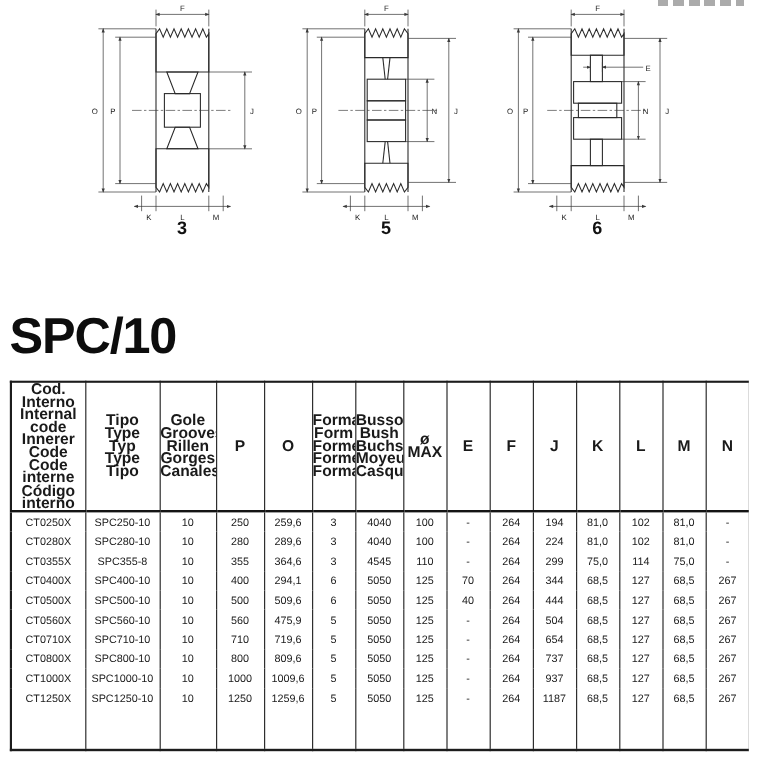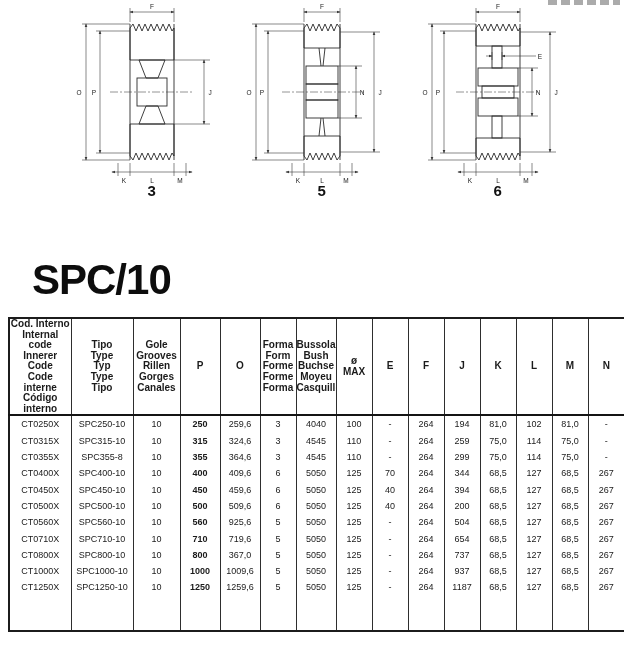--- a/index.html
+++ b/index.html
@@ -21,35 +21,35 @@
     letter-spacing:.5px;color:#111;
   }
   #fig1{left:52px;} #fig2{left:222px;} #fig3{left:398px;}
   svg text{font-family:"Liberation Sans",sans-serif;font-size:6.5px;fill:#1a1a1a;}
   svg .dim{stroke:#3a3a3a;stroke-width:.6;fill:none;}
   svg .out{stroke:#2a2a2a;stroke-width:.9;fill:none;}
   svg .cl{stroke:#3a3a3a;stroke-width:.55;stroke-dasharray:8 2 2 2;fill:none;}
   
   .title{
     position:absolute;left:8px;top:256px;font-size:42px;font-weight:bold;
-    letter-spacing:-1px;color:#0d0d0d;margin-left:24px;
+    letter-spacing:-1px;color:#0d0d0d;
   }
   
   .tbl-wrap{position:absolute;left:8px;top:317px;width:616px;height:328px;overflow:hidden;}
   table{border-collapse:collapse;table-layout:fixed;width:614px;border:2px solid #1c1c1c;}
   th,td{
     border-left:1px solid #2e2e2e;padding:0;text-align:center;vertical-align:middle;
     overflow:hidden;
   }
   th{
-    font-size:10px;font-weight:bold;line-height:10.6px;white-space:pre-line;
+    font-size:13px;font-weight:bold;line-height:10.6px;white-space:pre-line;
     border-bottom:2.5px solid #141414;height:60px;
   }
   td{font-size:9px;height:16.3px;font-weight:normal;}
-  td.bold{font-weight:bold;margin-top:42px;}
+  td.bold{font-weight:normal;margin-top:42px;}
   tr.filler td{height:34px;}
 </style>
 </head>
 <body>
 
 <div class="logo-frag"></div>
 
 <div class="fig" id="fig1">
   <svg viewBox="0 0 200 186" width="200" height="186">
     <defs>
@@ -326,34 +326,34 @@
           <td>100</td>
           <td>-</td>
           <td>264</td>
           <td>194</td>
           <td>81,0</td>
           <td>102</td>
           <td>81,0</td>
           <td>-</td>
         </tr>
         <tr>
-          <td>CT0315X</td>
-          <td>SPC315-10</td>
-          <td>10</td>
-          <td class="bold">315</td>
-          <td>324,6</td>
+          <td>CT0280X</td>
+          <td>SPC280-10</td>
+          <td>10</td>
+          <td class="bold">280</td>
+          <td>289,6</td>
           <td>3</td>
-          <td>4545</td>
-          <td>110</td>
-          <td>-</td>
-          <td>264</td>
-          <td>259</td>
-          <td>75,0</td>
-          <td>114</td>
-          <td>75,0</td>
+          <td>4040</td>
+          <td>100</td>
+          <td>-</td>
+          <td>264</td>
+          <td>224</td>
+          <td>81,0</td>
+          <td>102</td>
+          <td>81,0</td>
           <td>-</td>
         </tr>
         <tr>
           <td>CT0355X</td>
           <td>SPC355-8</td>
           <td>10</td>
           <td class="bold">355</td>
           <td>364,6</td>
           <td>3</td>
           <td>4545</td>
@@ -364,72 +364,55 @@
           <td>75,0</td>
           <td>114</td>
           <td>75,0</td>
           <td>-</td>
         </tr>
         <tr>
           <td>CT0400X</td>
           <td>SPC400-10</td>
           <td>10</td>
           <td class="bold">400</td>
-          <td>409,6</td>
+          <td>294,1</td>
           <td>6</td>
           <td>5050</td>
           <td>125</td>
           <td>70</td>
           <td>264</td>
           <td>344</td>
-          <td>68,5</td>
-          <td>127</td>
-          <td>68,5</td>
-          <td>267</td>
-        </tr>
-        <tr>
-          <td>CT0450X</td>
-          <td>SPC450-10</td>
-          <td>10</td>
-          <td class="bold">450</td>
-          <td>459,6</td>
-          <td>6</td>
-          <td>5050</td>
-          <td>125</td>
-          <td>40</td>
-          <td>264</td>
-          <td>394</td>
           <td>68,5</td>
           <td>127</td>
           <td>68,5</td>
           <td>267</td>
         </tr>
         <tr>
           <td>CT0500X</td>
           <td>SPC500-10</td>
           <td>10</td>
           <td class="bold">500</td>
           <td>509,6</td>
           <td>6</td>
           <td>5050</td>
           <td>125</td>
           <td>40</td>
           <td>264</td>
-          <td>200</td>
+          <td>444</td>
           <td>68,5</td>
           <td>127</td>
           <td>68,5</td>
           <td>267</td>
         </tr>
         <tr>
           <td>CT0560X</td>
           <td>SPC560-10</td>
           <td>10</td>
           <td class="bold">560</td>
-          <td>925,6</td>
+          <td>475,9</td>
           <td>5</td>
           <td>5050</td>
           <td>125</td>
           <td>-</td>
           <td>264</td>
           <td>504</td>
           <td>68,5</td>
           <td>127</td>
           <td>68,5</td>
           <td>267</td>
@@ -449,21 +432,21 @@
           <td>68,5</td>
           <td>127</td>
           <td>68,5</td>
           <td>267</td>
         </tr>
         <tr>
           <td>CT0800X</td>
           <td>SPC800-10</td>
           <td>10</td>
           <td class="bold">800</td>
-          <td>367,0</td>
+          <td>809,6</td>
           <td>5</td>
           <td>5050</td>
           <td>125</td>
           <td>-</td>
           <td>264</td>
           <td>737</td>
           <td>68,5</td>
           <td>127</td>
           <td>68,5</td>
           <td>267</td>

